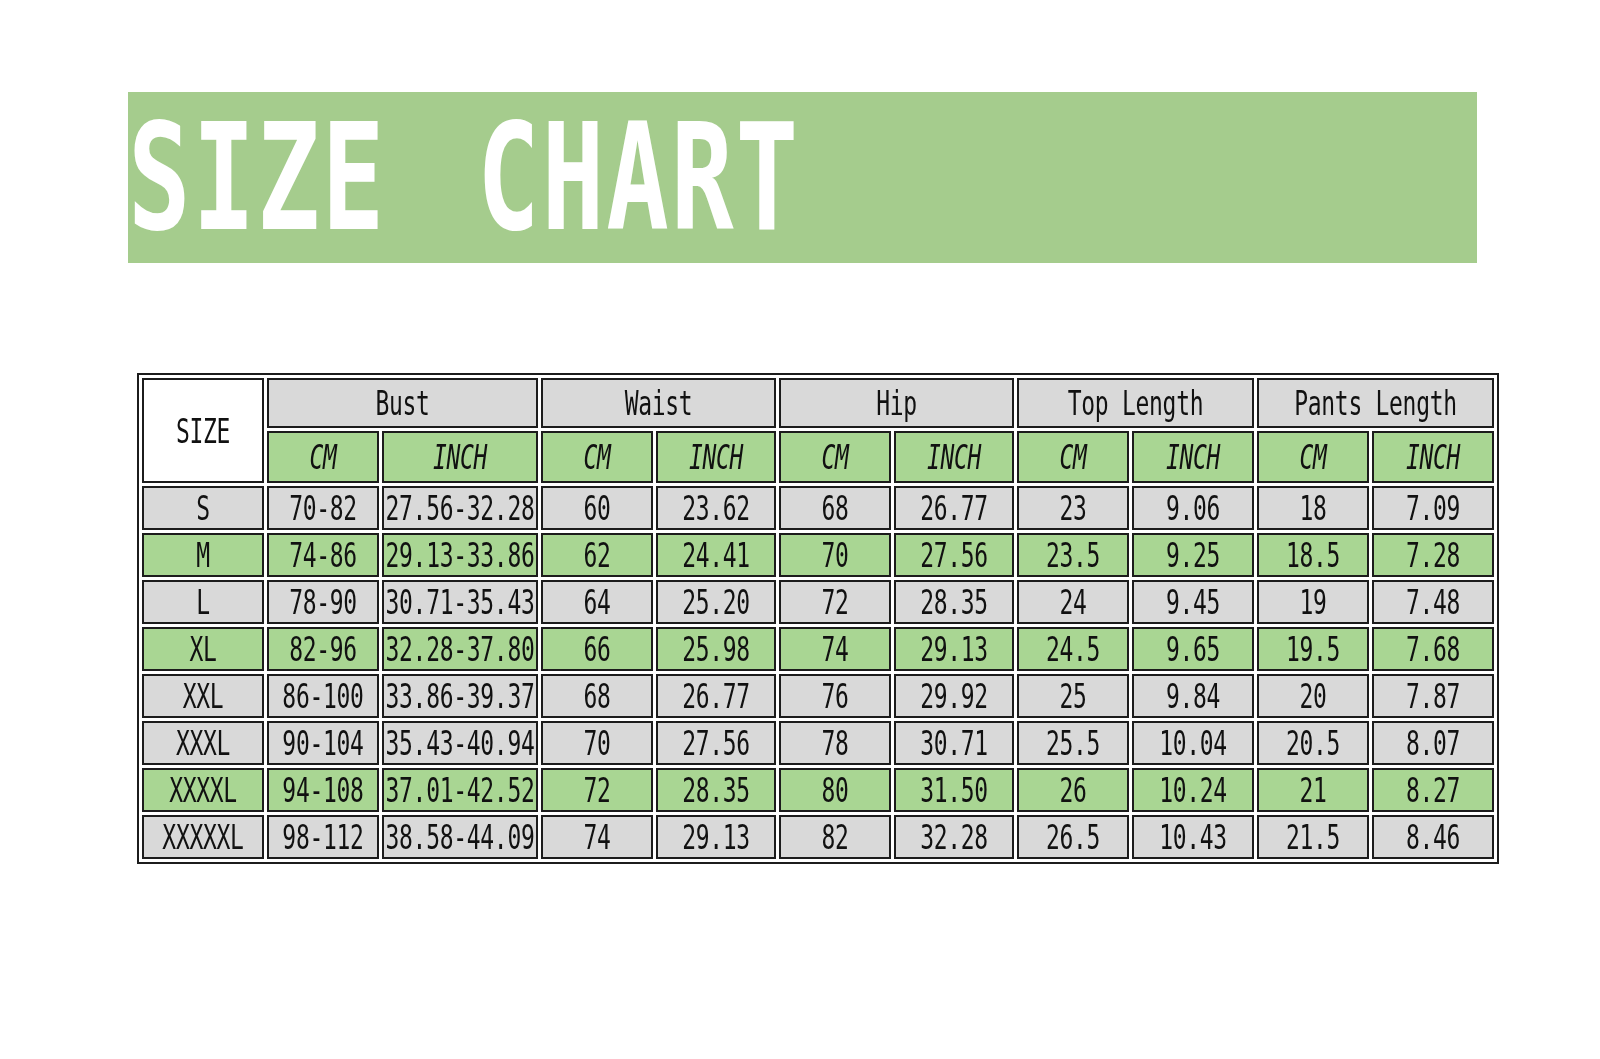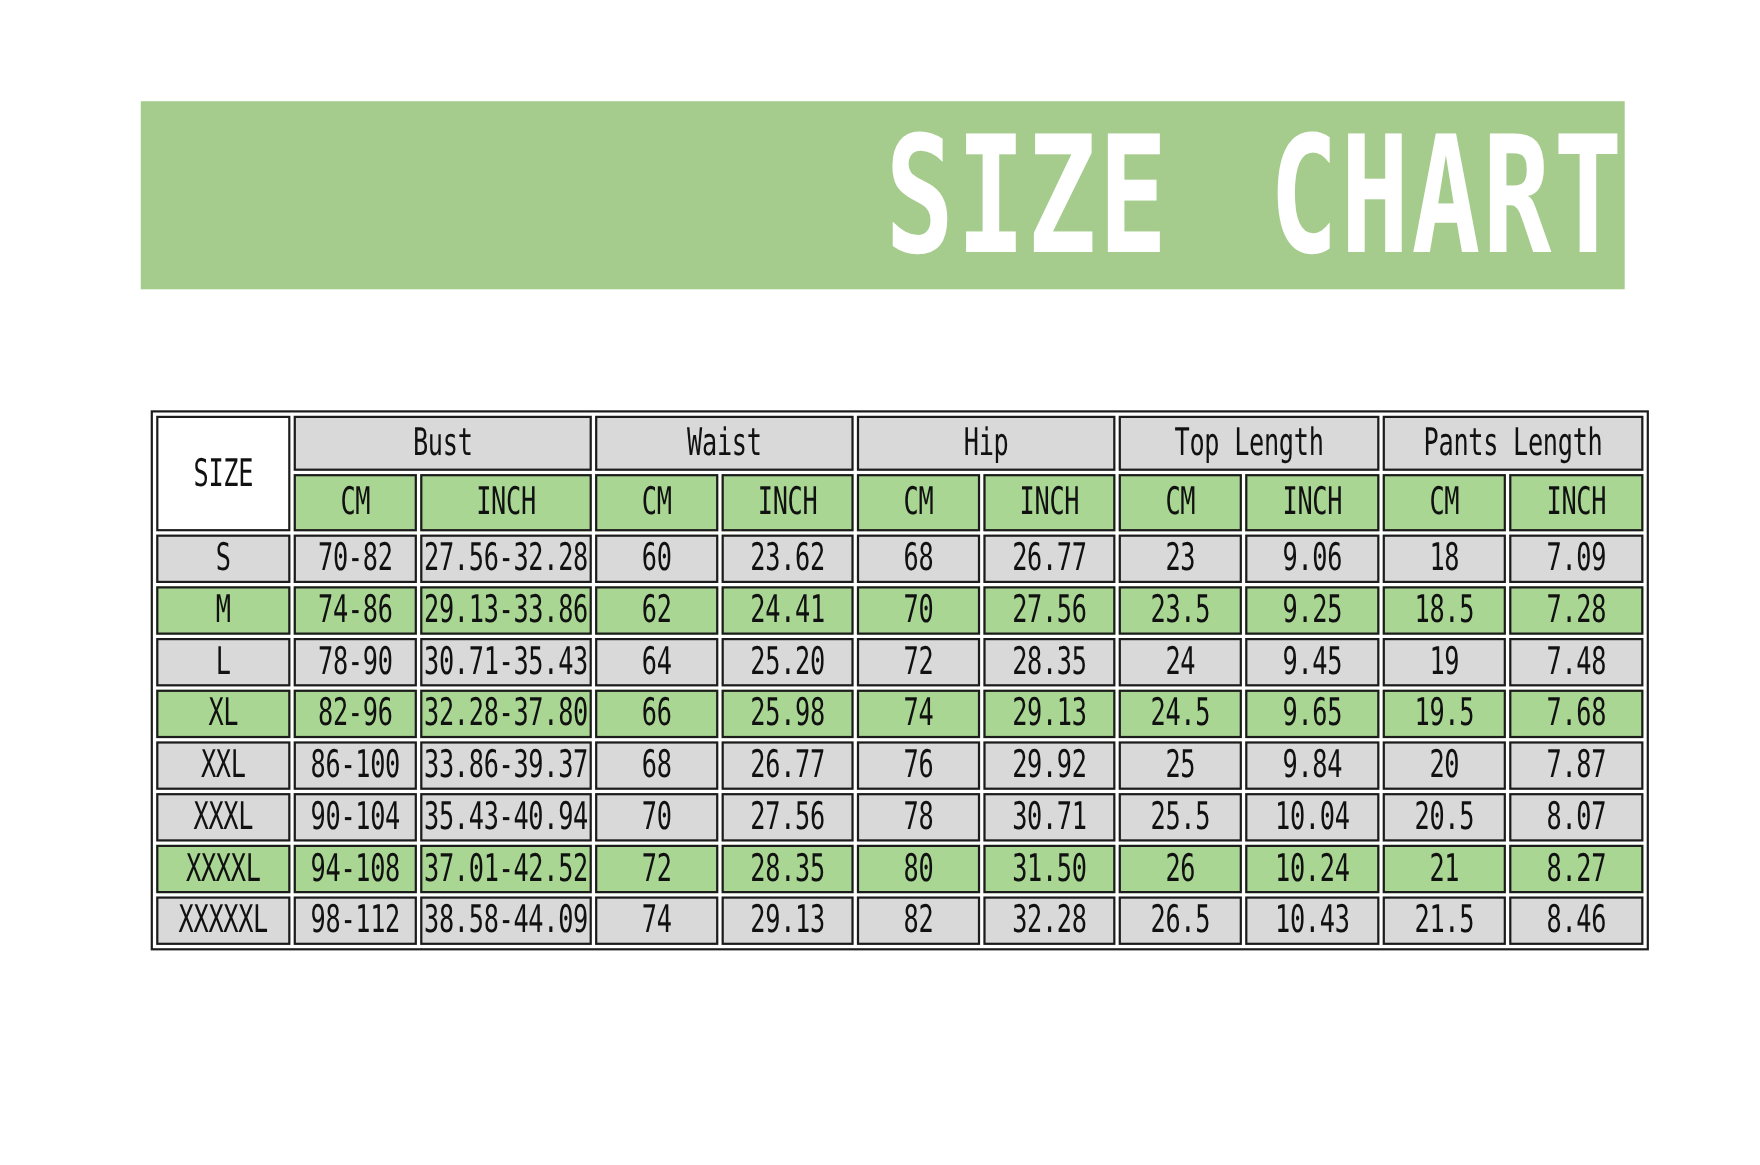--- a/index.html
+++ b/index.html
@@ -11,21 +11,21 @@
   }
   *{margin:0;padding:0;box-sizing:border-box;}
   html,body{background:#ffffff;}
   body{
     width:1600px;height:1059px;position:relative;overflow:hidden;
     font-family:"DejaVu Sans Mono",monospace;color:var(--text-dark);
   }
   .banner{
     position:absolute;left:128px;top:92px;width:1349px;height:171px;
     background:var(--banner-green);
-    display:flex;align-items:center;justify-content:flex-end;
+    display:flex;align-items:center;justify-content:flex-start;
   }
   .banner-title{
     color:#ffffff;font-size:104px;font-weight:bold;
     letter-spacing:2px;word-spacing:26px;white-space:nowrap;
     display:inline-block;transform:scaleY(1.42);transform-origin:center;
   }
   table.size-table{
     position:absolute;left:125px;top:373px;
     border-collapse:separate;border-spacing:3px;
     border:2px solid var(--border-dark);
@@ -35,21 +35,21 @@
     border:2px solid var(--border-dark);
     text-align:center;vertical-align:middle;
     font-weight:normal;font-size:23px;letter-spacing:-0.3px;
     padding:0;
   }
   .cell-text{
     display:inline-block;transform:scaleY(1.5);transform-origin:center;
     white-space:nowrap;
   }
   .row-group th{height:50px;background:var(--row-gray);}
-  .row-units th{height:52px;background:var(--row-green);}
+  .row-units th{height:52px;background:var(--row-green);font-style:italic;}
   .corner{background:#ffffff !important;}
   .size-table tbody tr{height:44px;}
   .size-table tbody tr.gray td{background:var(--row-gray);}
   .size-table tbody tr.green td{background:var(--row-green);}
 </style>
 </head>
 <body>
 
 <div class="banner">
   <span class="banner-title">SIZE CHART</span>

